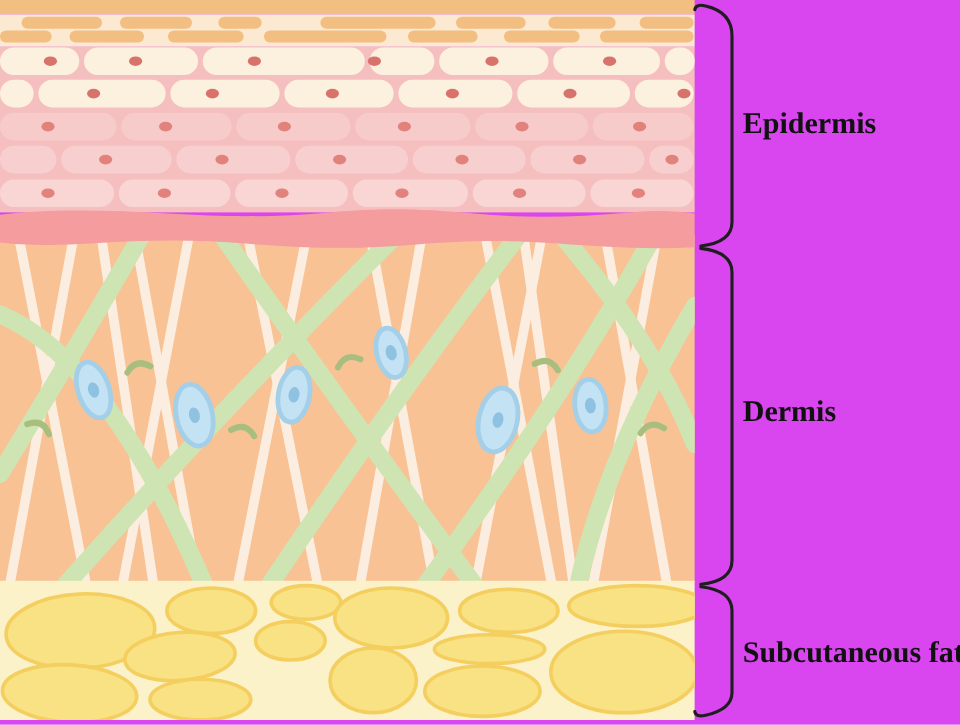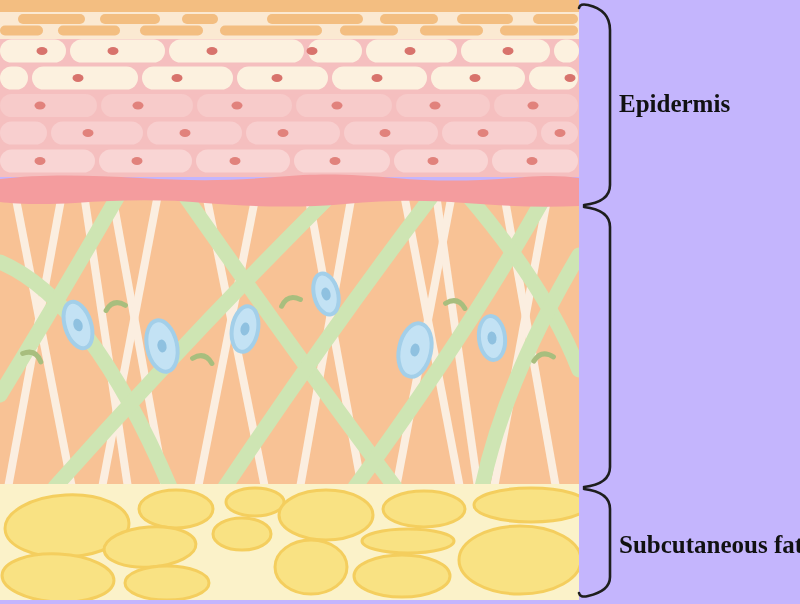--- a/index.html
+++ b/index.html
@@ -1,16 +1,16 @@
 <!DOCTYPE html>
 <html><head>
 <meta charset="utf-8">
 <style>
   html,body{margin:0;padding:0;background:#ffffff;}
-  .page{position:relative;width:800px;height:604px;background:#c4b5fd;overflow:hidden;
+  .page{position:relative;width:800px;height:604px;background:#d946ef;overflow:hidden;
         font-family:"Liberation Serif", serif;}
   #diagram{position:absolute;left:0;top:0;}
   .layer-label{position:absolute;font-weight:700;font-size:25px;line-height:25px;
                color:#111111;white-space:nowrap;letter-spacing:0px;}
   #label-epidermis{left:619px;top:91px;}
   #label-dermis{left:619px;top:331px;}
   #label-fat{left:619px;top:532px;}
 </style>
 </head>
 <body>
@@ -192,14 +192,15 @@
         </g>
     </g>
     <g id="g-braces">
         <path d="M 579 8 Q 580 3 588 5 Q 610 10 610 30 L 610 185 Q 610 202 584 205" fill="none" stroke="#1e1e1e" stroke-width="2.6" stroke-linecap="round"></path>
         <path d="M 584 207 Q 610 210 610 227 L 610 467 Q 610 484 584 487" fill="none" stroke="#1e1e1e" stroke-width="2.6" stroke-linecap="round"></path>
         <path d="M 584 489 Q 610 492 610 509 L 610 577 Q 610 591 588 596 Q 580 598 579 593" fill="none" stroke="#1e1e1e" stroke-width="2.6" stroke-linecap="round"></path>
       </g>
   </svg>
 
   <div class="layer-label" id="label-epidermis">Epidermis</div>
+  <div class="layer-label" id="label-dermis">Dermis</div>
   <div class="layer-label" id="label-fat">Subcutaneous fat</div>
 </div>
 
 </body></html>

